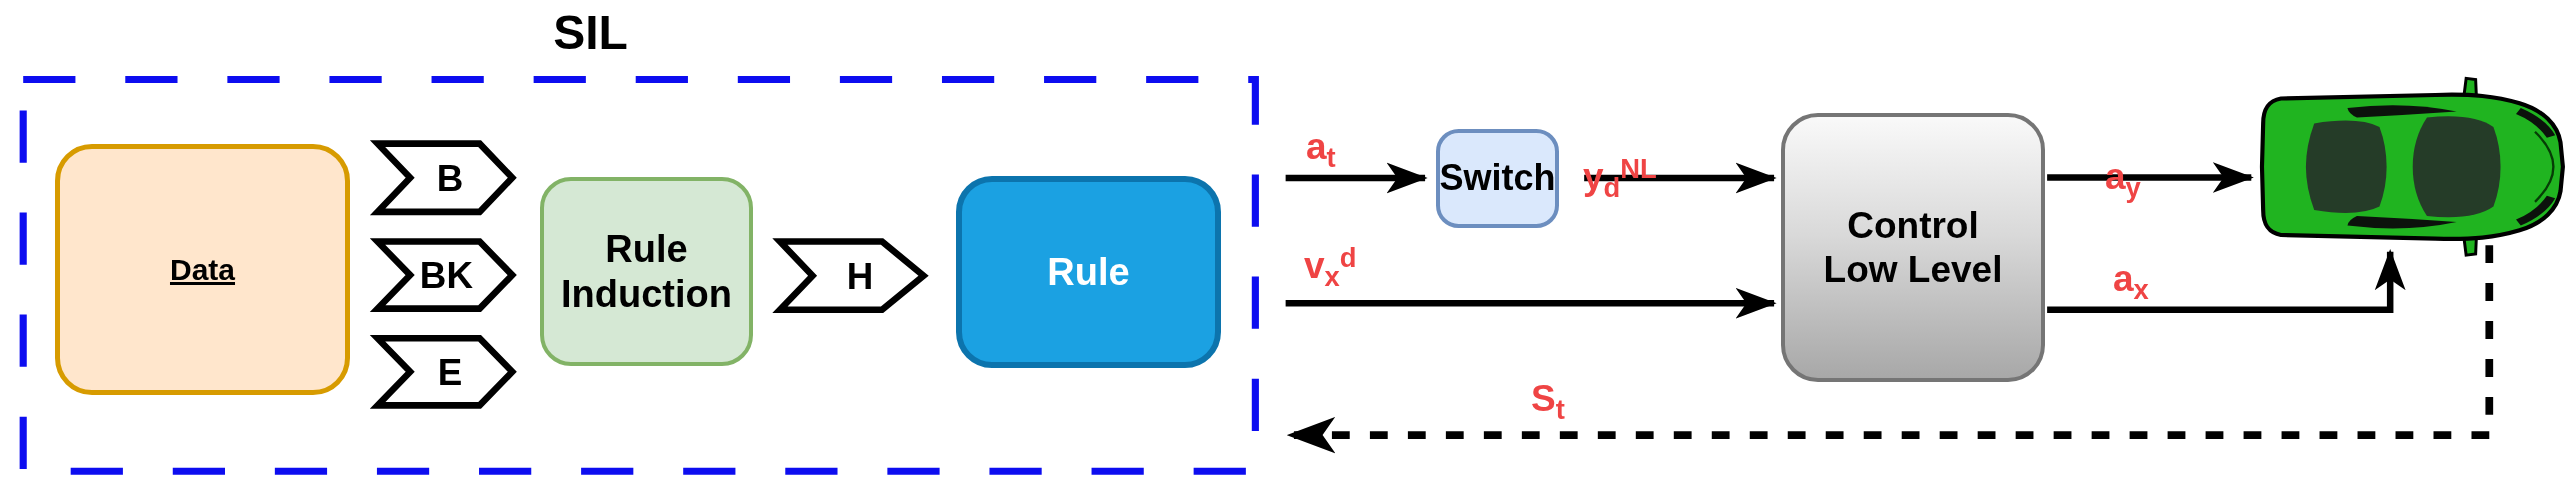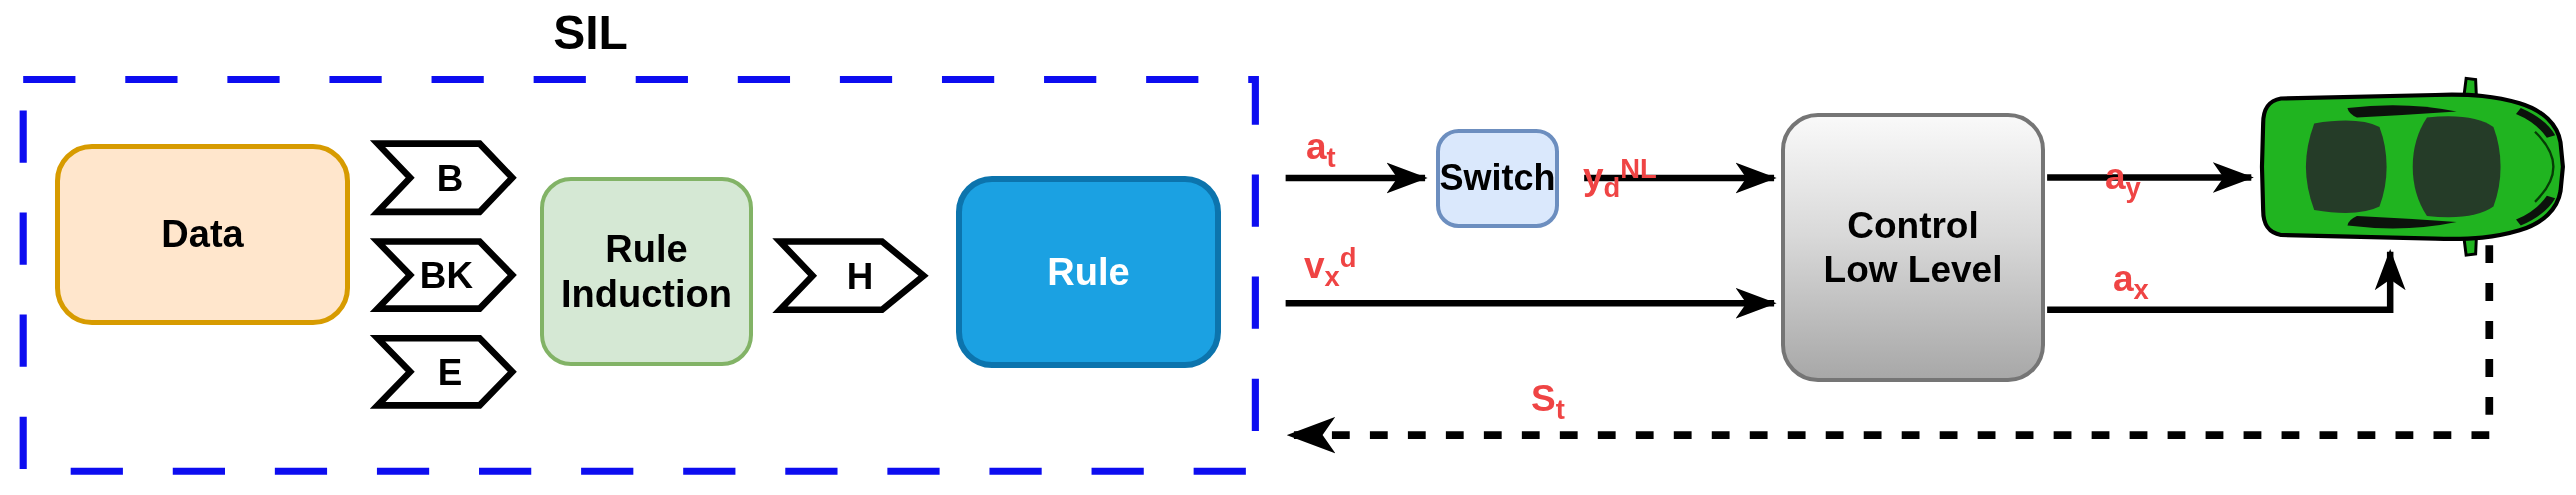--- a/index.html
+++ b/index.html
@@ -4,22 +4,22 @@
 <style>
   html,body{margin:0;padding:0;background:#ffffff;}
   .canvas{position:relative;width:2576px;height:495px;background:#ffffff;overflow:hidden;
           font-family:"Liberation Sans",sans-serif;}
   svg.layer{position:absolute;left:0;top:0;}
 
   .box{position:absolute;display:flex;align-items:center;justify-content:center;
        text-align:center;font-weight:bold;color:#000;box-sizing:border-box;}
   .box .lbl{line-height:1.18;}
 
-  .box-da{left:55px;top:144px;width:295px;height:181px;background:#ffe6cc;
-          border:5.3px solid #d79b00;border-radius:37px;font-size:38px;}
+  .box-da{left:55px;top:144px;width:295px;height:251px;background:#ffe6cc;
+          border:5.3px solid #d79b00;border-radius:37px;font-size:30px;text-decoration:underline;}
   .box-ri{left:540px;top:177px;width:213px;height:189px;background:#d5e8d4;
           border:4.8px solid #82b366;border-radius:31px;font-size:38px;}
   .box-ra{left:956px;top:176px;width:265px;height:192px;background:#1ba1e2;
           border:6px solid #0c74ad;border-radius:36px;font-size:38px;color:#ffffff;}
   .box-sw{left:1436px;top:129px;width:123px;height:99px;background:#dae8fc;
           border:4.8px solid #6c8ebf;border-radius:22.6px;font-size:36px;}
   .box-llc{left:1781px;top:113px;width:264px;height:269px;
            background:linear-gradient(180deg,#f9f9f9 0%,#d9d9d9 45%,#a8a8a8 100%);
            border:4.8px solid #757575;border-radius:37px;font-size:37px;}
 

